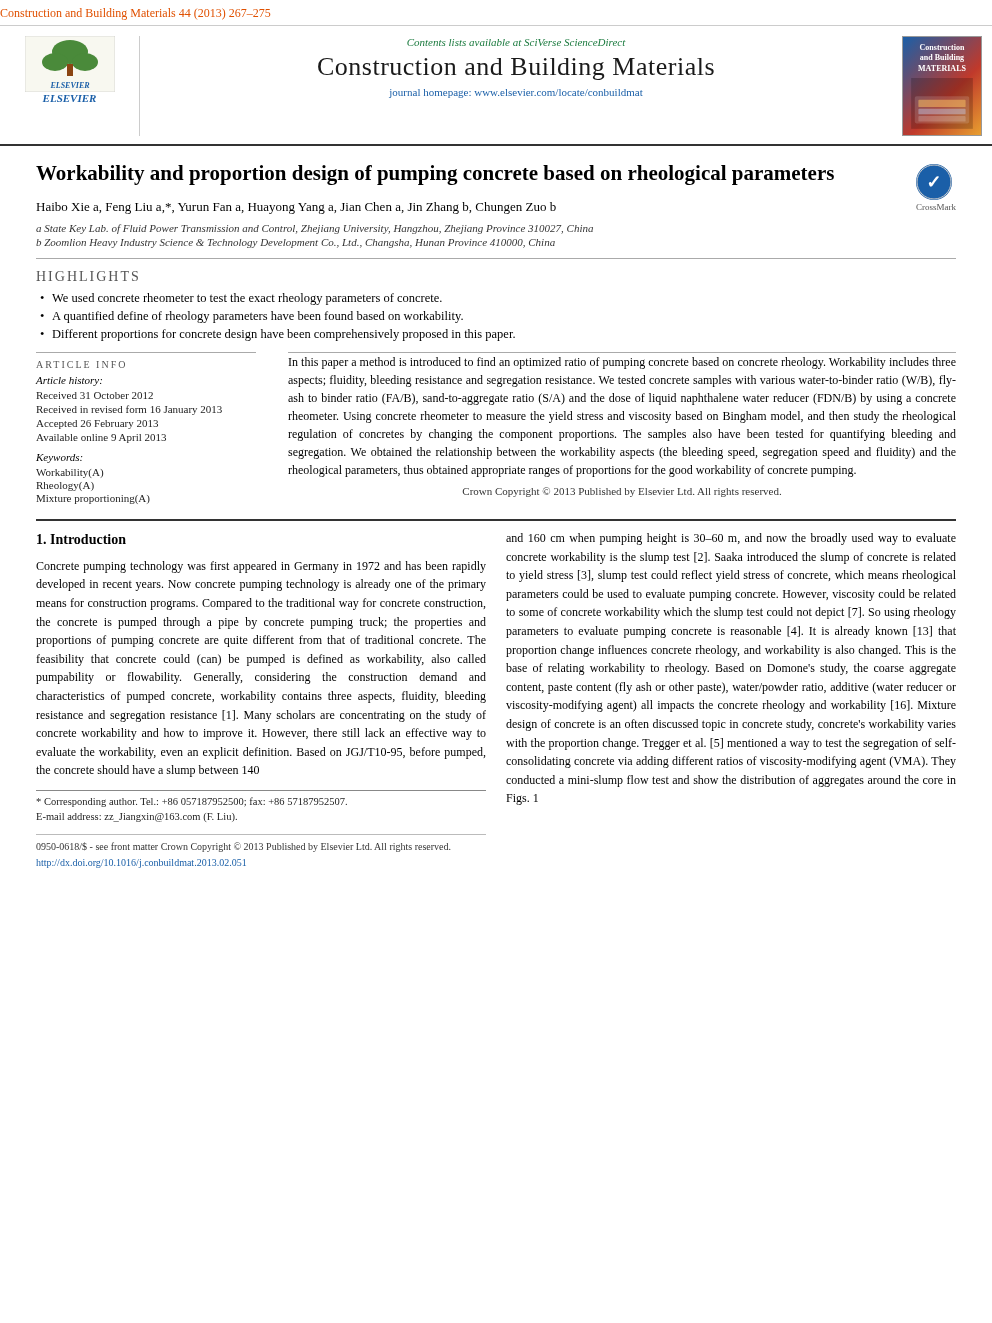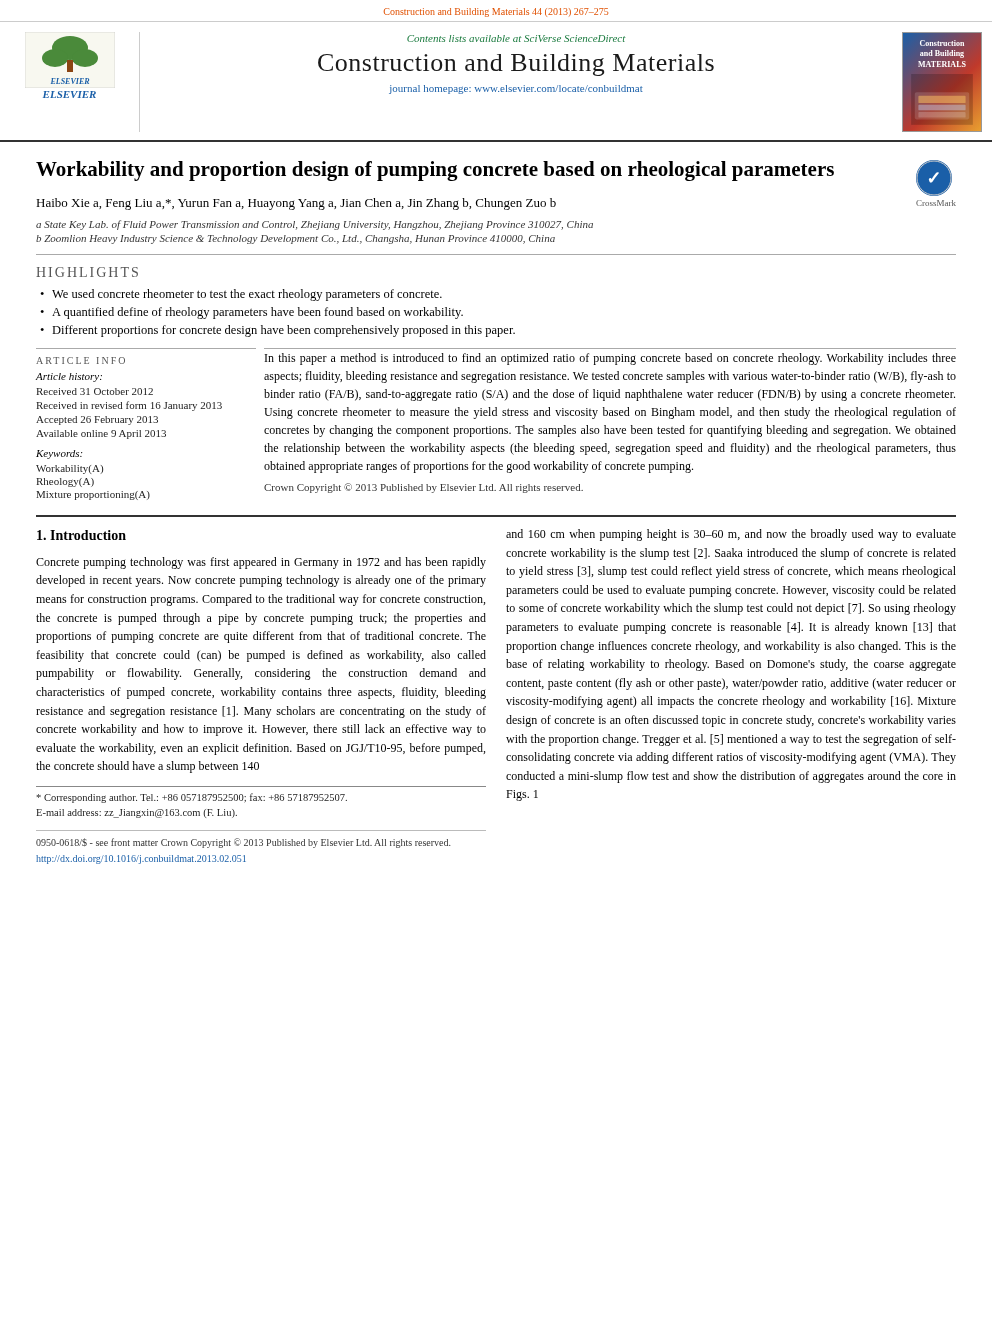--- a/index.html
+++ b/index.html
@@ -7,22 +7,21 @@
       background: #fff;
       font-family: 'Times New Roman', Times, serif;
       font-size: 13px;
       color: #000;
       width: 992px;
       min-height: 1323px;
     }
 
     
     .journal-ref-bar {
-      text-align: center;
-      font-size: 10px;
+      font-size: 12px;
       color: #e05000;
       padding: 6px 0 4px 0;
       border-bottom: 1px solid #ccc;
     }
 
     
     .journal-header {
       display: flex;
       align-items: stretch;
       border-bottom: 2px solid #333;
@@ -169,21 +168,21 @@
     }
     .highlight-item::before {
       content: '•';
       position: absolute;
       left: 4px;
     }
 
     
     .two-col {
       display: flex;
-      gap: 8px;
+      gap: 32px;
       margin-bottom: 14px;
     }
     .article-info-col {
       width: 220px;
       flex-shrink: 0;
       border-top: 1px solid #aaa;
     }
     .article-info-col .col-label {
       font-size: 10px;
       letter-spacing: 2px;
@@ -223,21 +222,21 @@
       color: #555;
       margin: 6px 0 6px 0;
     }
     .abstract-text {
       font-size: 12px;
       line-height: 1.5;
       text-align: justify;
     }
     .copyright-text {
       font-size: 11px;
-      text-align: left;
+      text-align: center;
       color: #333;
       margin-top: 6px;
     }
 
     
     .body-separator {
       border: none;
       border-top: 2px solid #333;
       margin: 10px 0 8px 0;
     }

